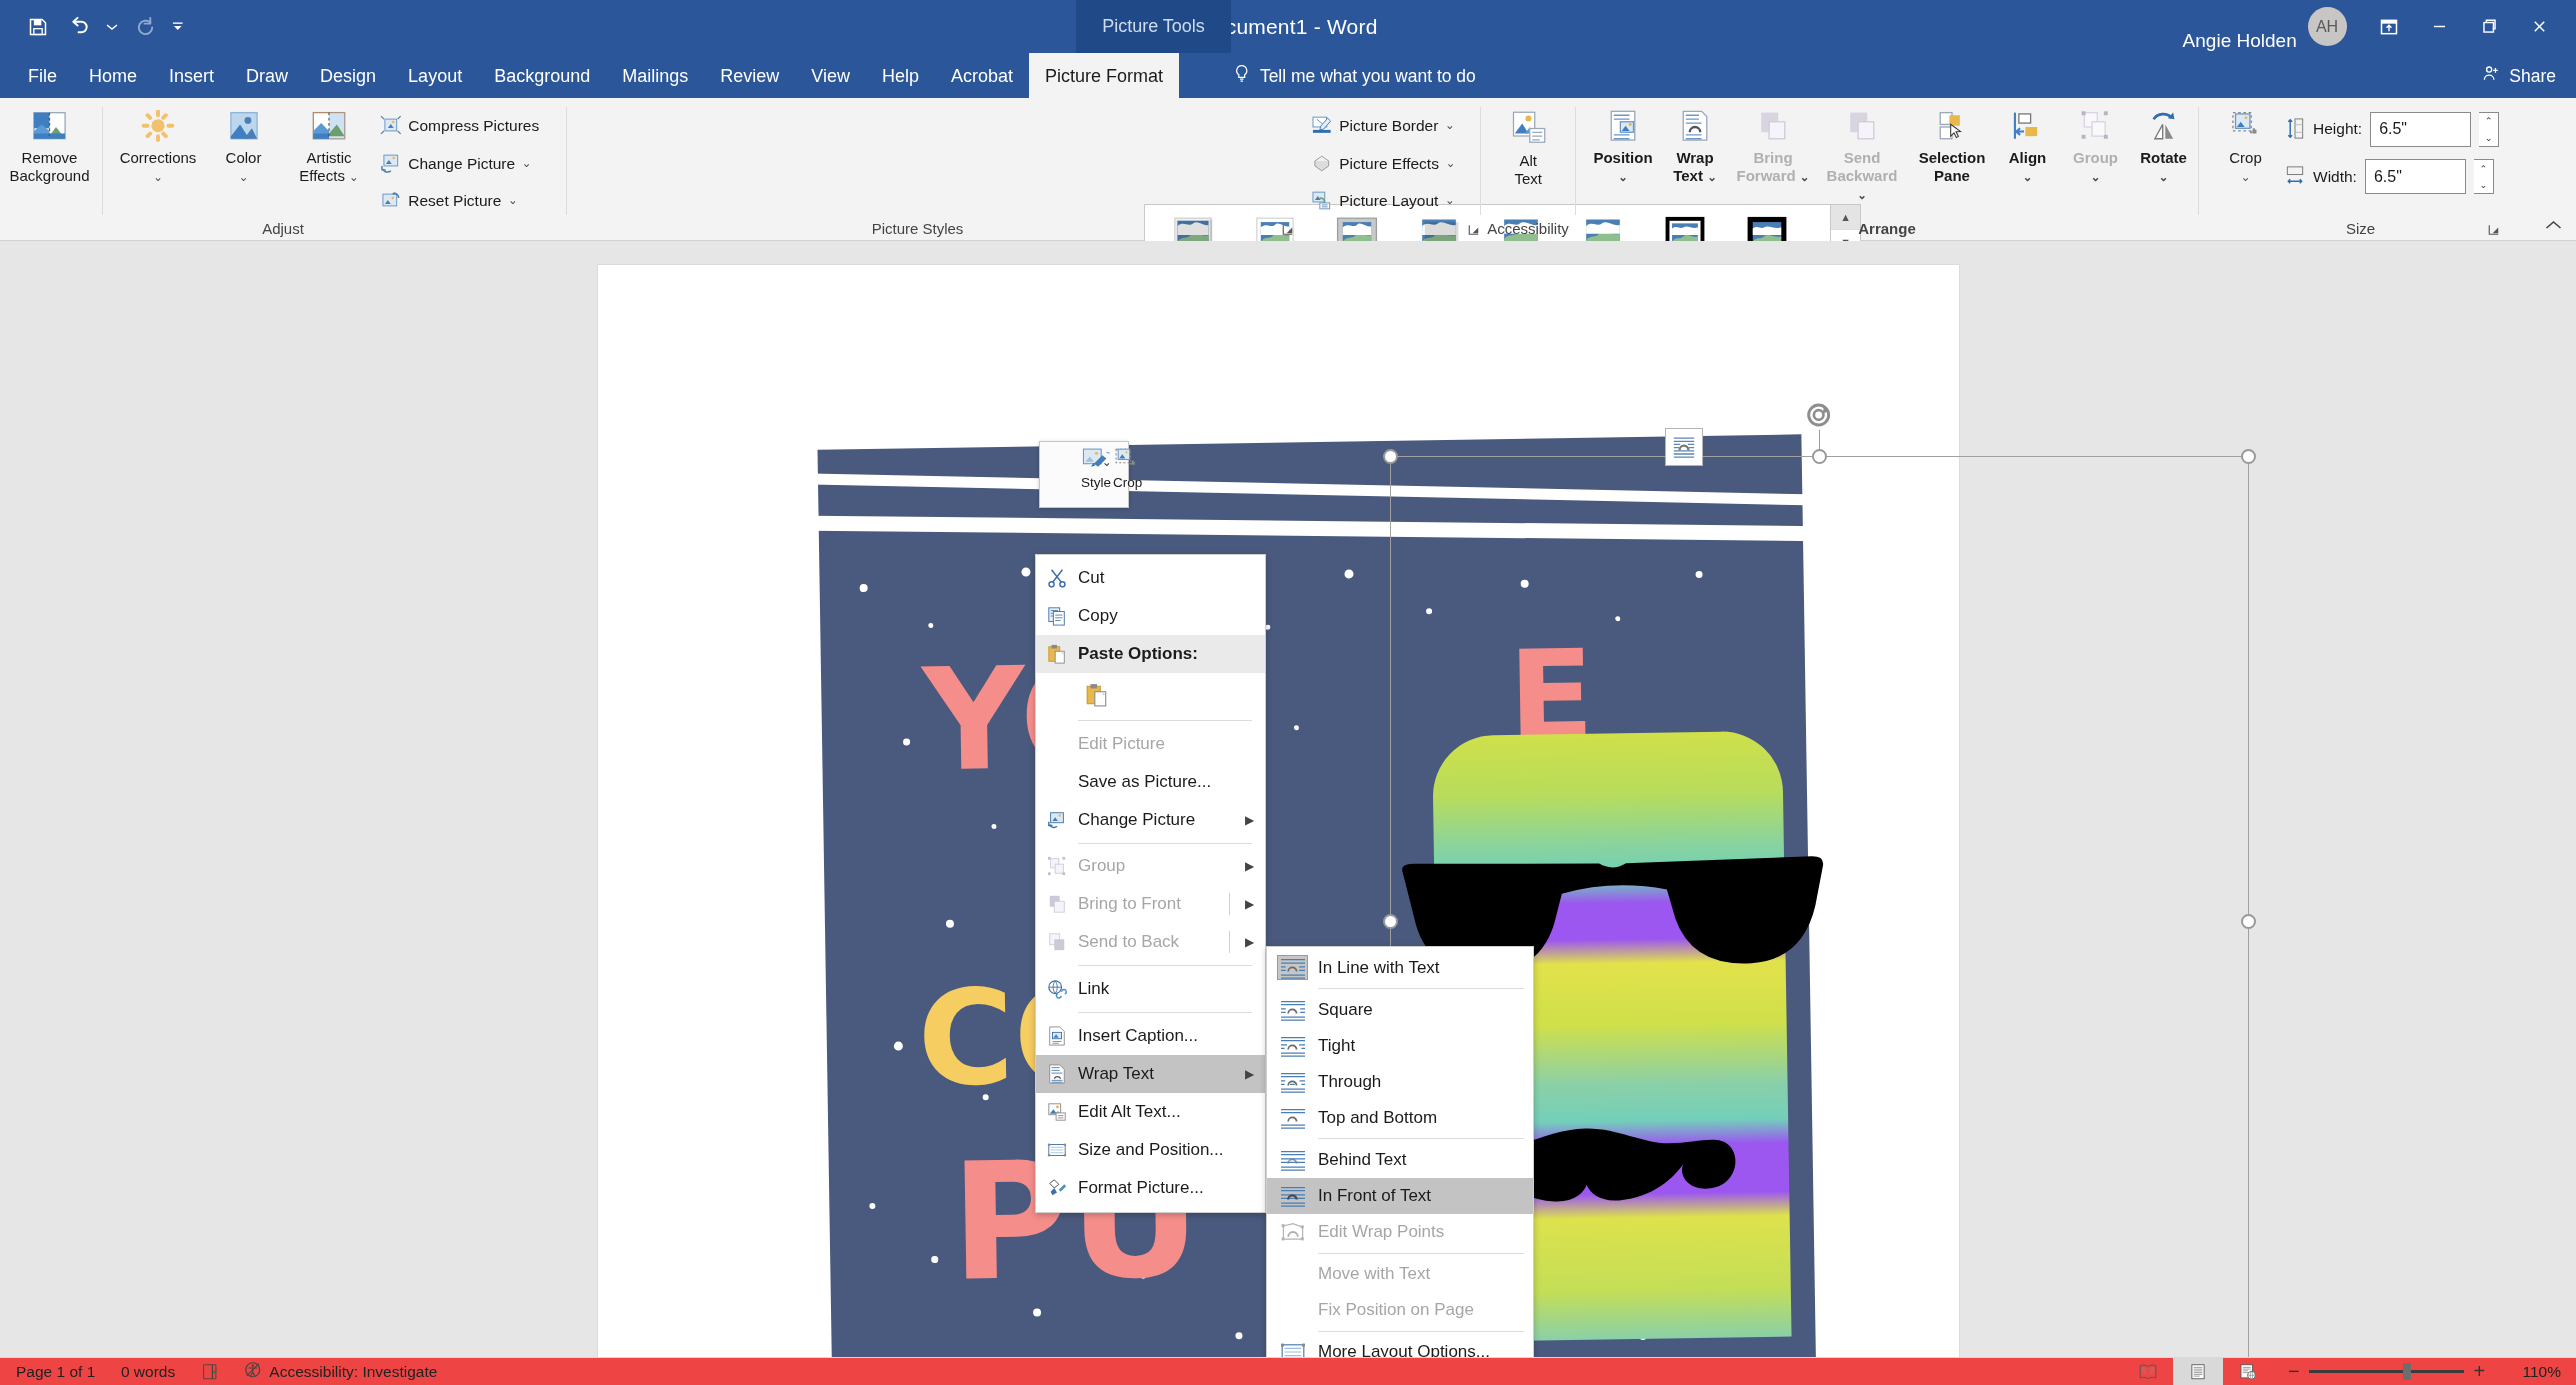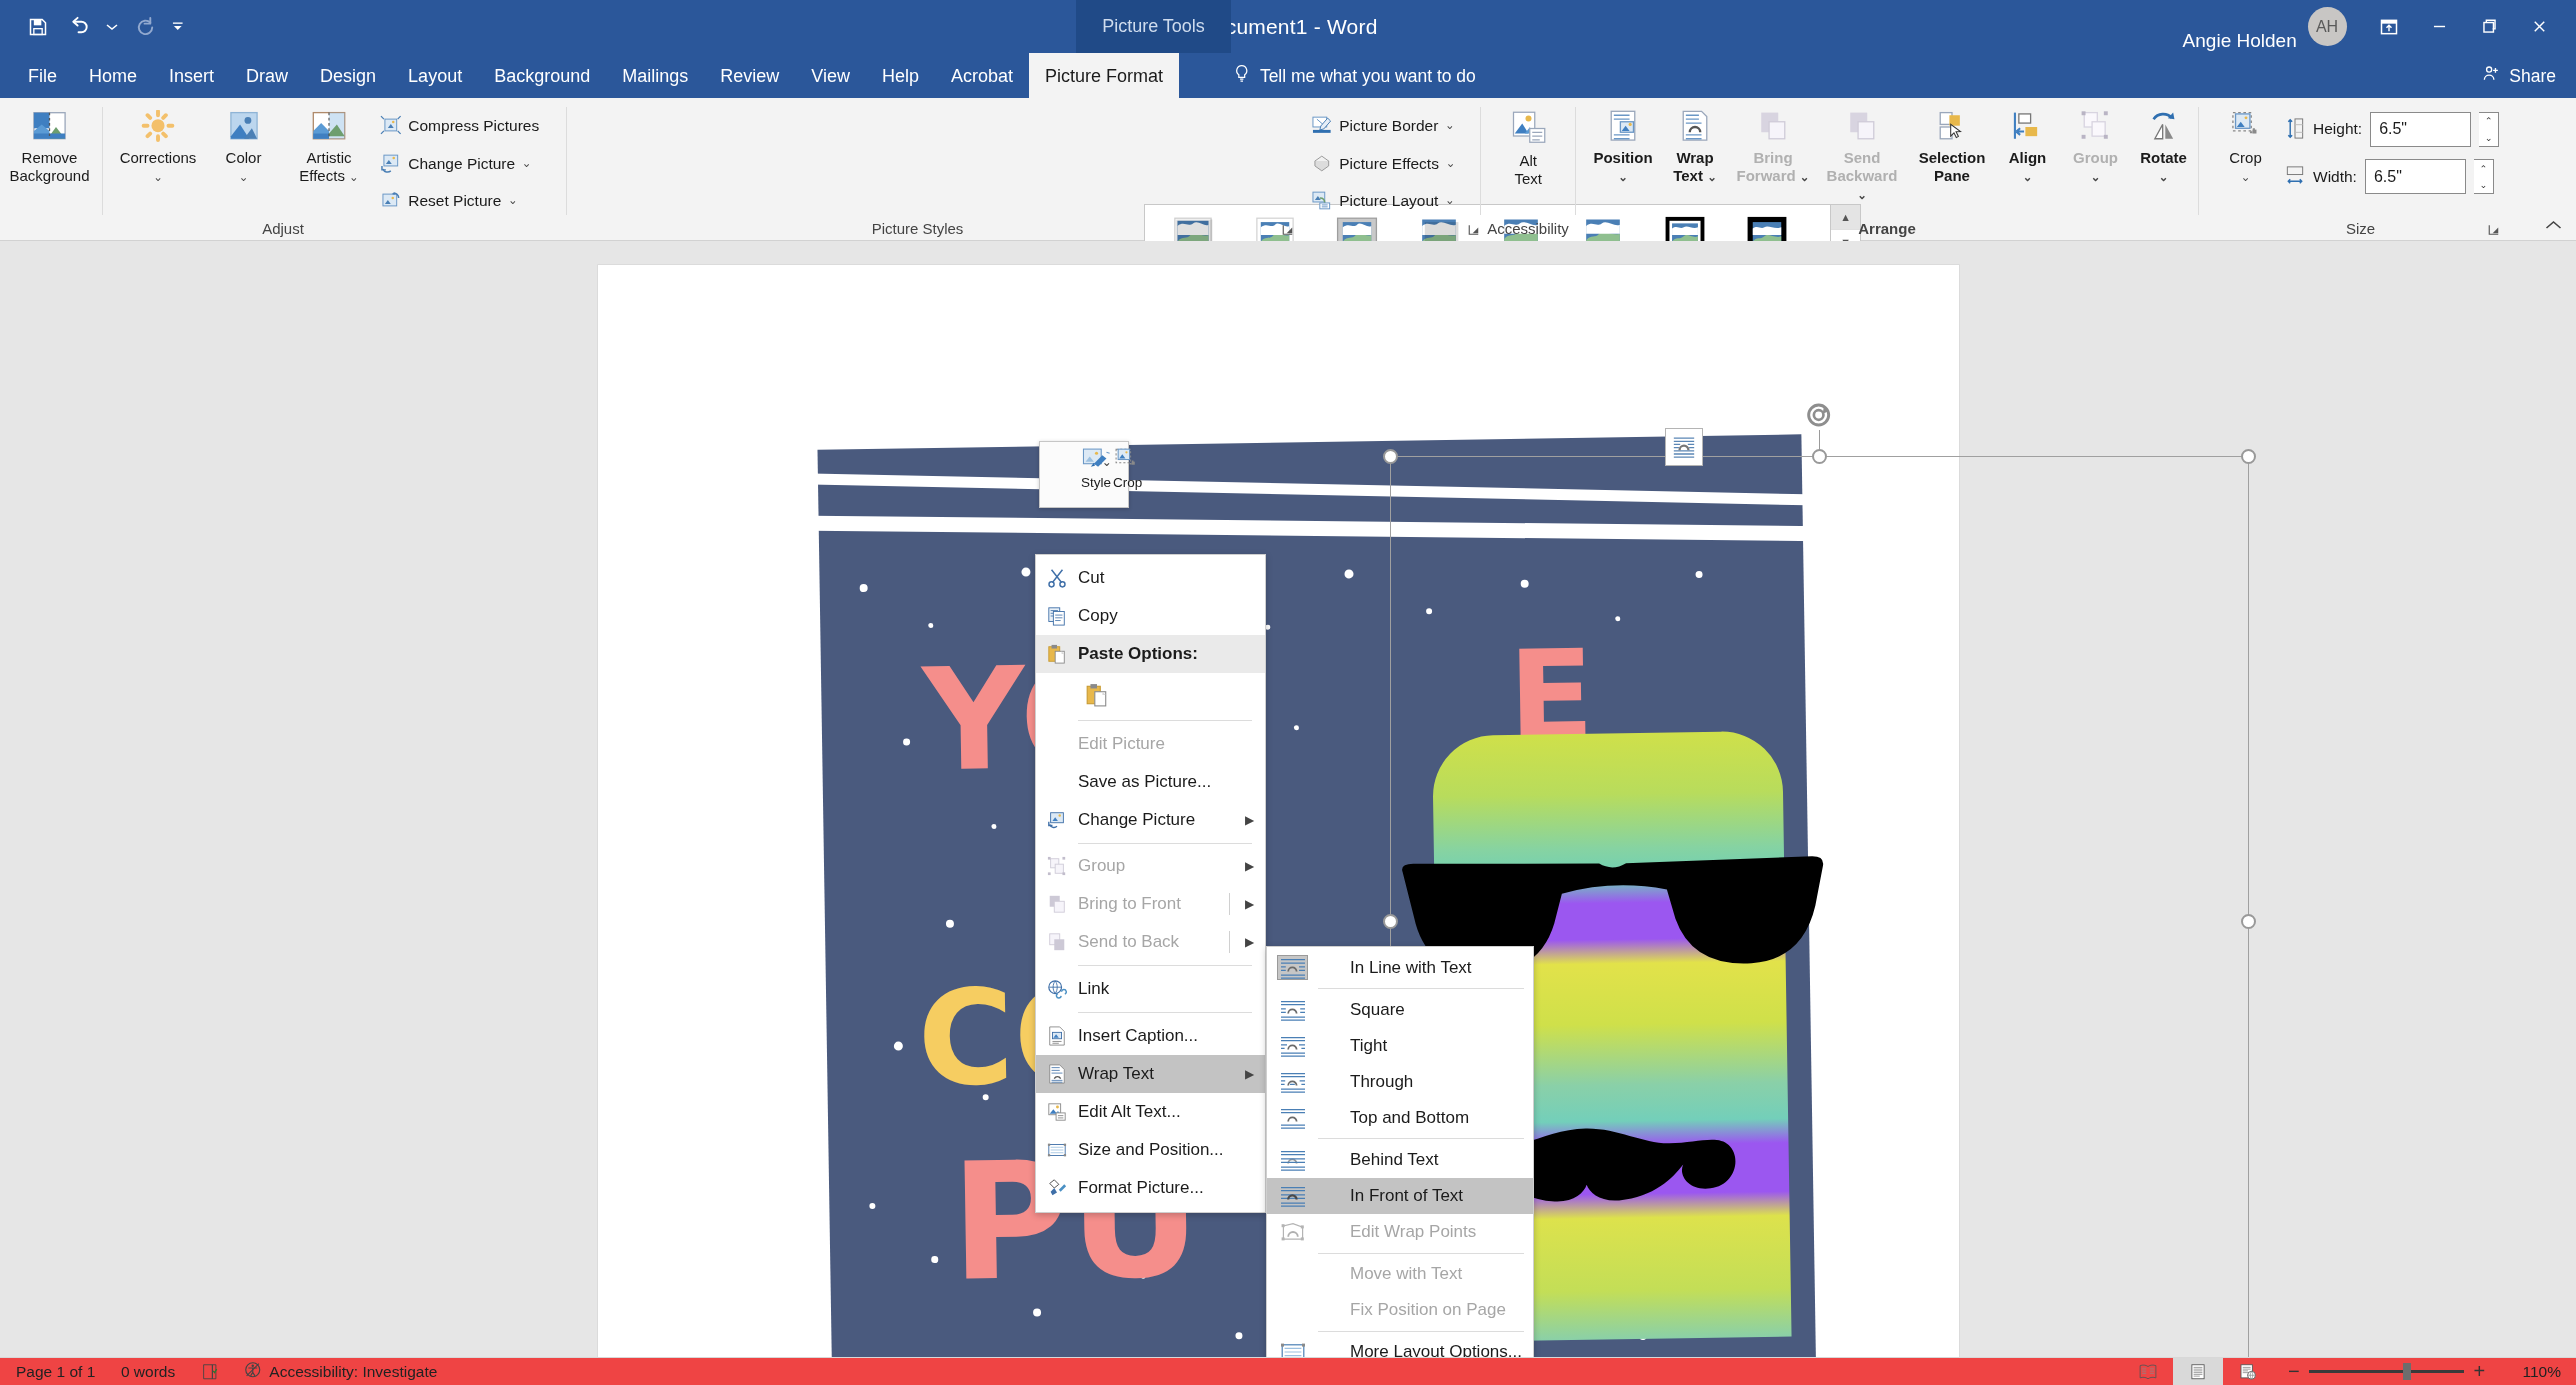--- a/index.html
+++ b/index.html
@@ -245,21 +245,21 @@
   .paste-chip{ width:38px;height:38px;display:flex;align-items:center;justify-content:center;cursor:pointer;border-radius:1.3px;}
 
   
   #submenu{
     position:absolute; left:1266px; top:946px; width:268px;
     background:#fff; border:0.7px solid #cfcfcf;
     box-shadow:0 2px 6.7px rgba(0,0,0,.22);
     padding:2.7px 0 2.7px 0;
   }
   .smi{
-    height:36px; display:flex; align-items:center; cursor:pointer;gap:32px;
+    height:36px; display:flex; align-items:center; cursor:pointer;
   }
   .smi .ico{ width:51px; display:flex; align-items:center; justify-content:center; }
   .smi .txt{ font-size:17px; color:#1b1b1b; }
   .smi.sel{ background:#c3c3c3; }
   .smi.dis .txt{ color:#a6a6a6; }
   .smsep{ height:0.7px; background:#dcdcdc; margin:2.7px 9.4px 2.7px 51px; }
   .icobox{ width:31px;height:25.6px;border:0.7px solid #9a9a9a;background:#fff; position:relative; }
   .icobox.act{ background:#c6c6c6; }
 
   

